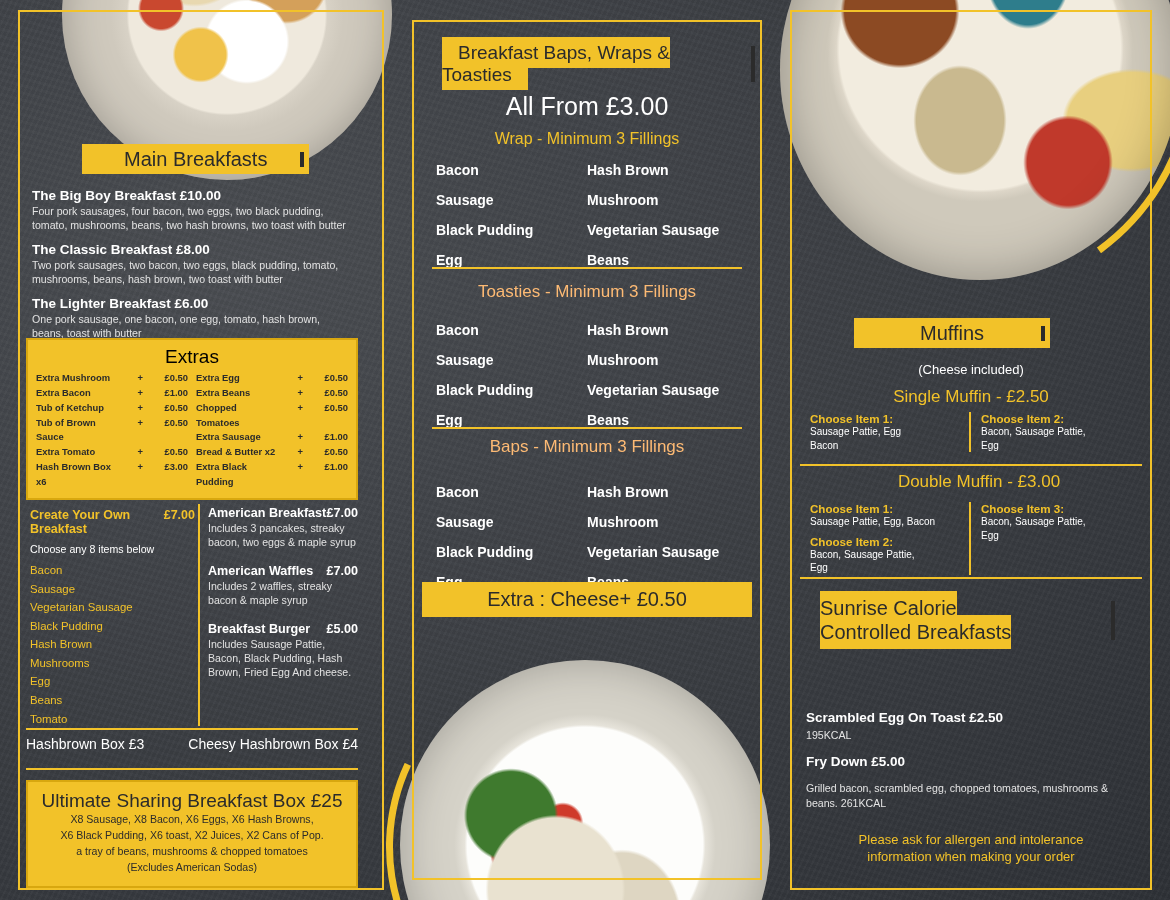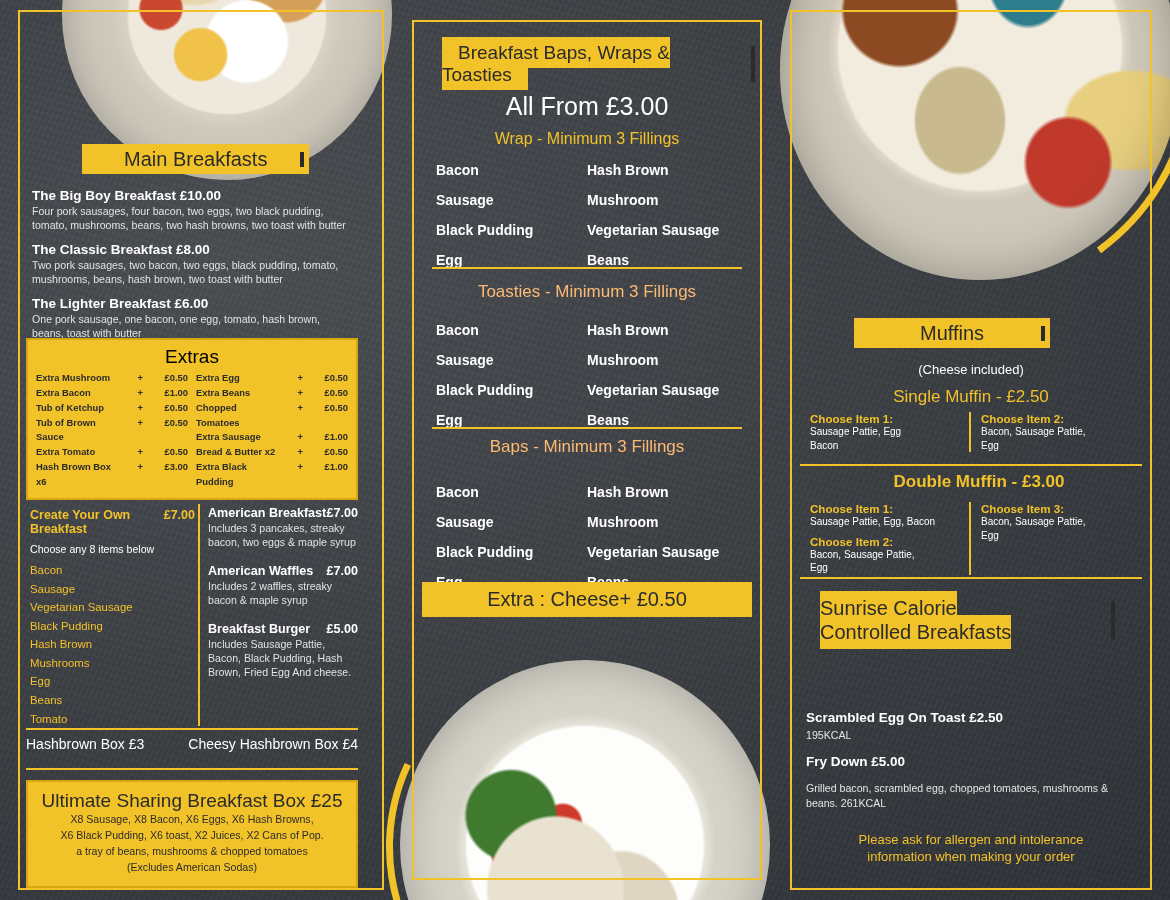--- a/index.html
+++ b/index.html
@@ -410,21 +410,21 @@
       </div>
       <div class="choose-col">
         <div class="choose-t">Choose Item 2:</div>
         <div class="choose-b" style="white-space:pre-line">Bacon, Sausage Pattie,
 Egg</div>
       </div>
     </div>
   </div>
 
   <div class="rule" style="position:absolute;left:8px;right:8px;top:452px;"></div>
-  <div style="position:absolute;left:16px;right:0;top:460px;text-align:center;color:#f2c229;font-size:17px;font-weight:bold;">Double Muffin - £3.00</div>
+  <div style="position:absolute;left:16px;right:0;top:460px;text-align:center;color:#f2c229;font-size:17px;">Double Muffin - £3.00</div>
 
   <div style="position:absolute;left:8px;right:8px;top:490px;">
     <div class="choose-grid">
       <div class="choose-col" style="border-right:2px solid #f2c229;">
         <div class="choose-t">Choose Item 1:</div>
         <div class="choose-b" style="white-space:pre-line">Sausage Pattie, Egg, Bacon</div>
         <div class="choose-t" style="margin-top:6px;">Choose Item 2:</div>
         <div class="choose-b" style="white-space:pre-line">Bacon, Sausage Pattie,
 Egg</div>
       </div>

